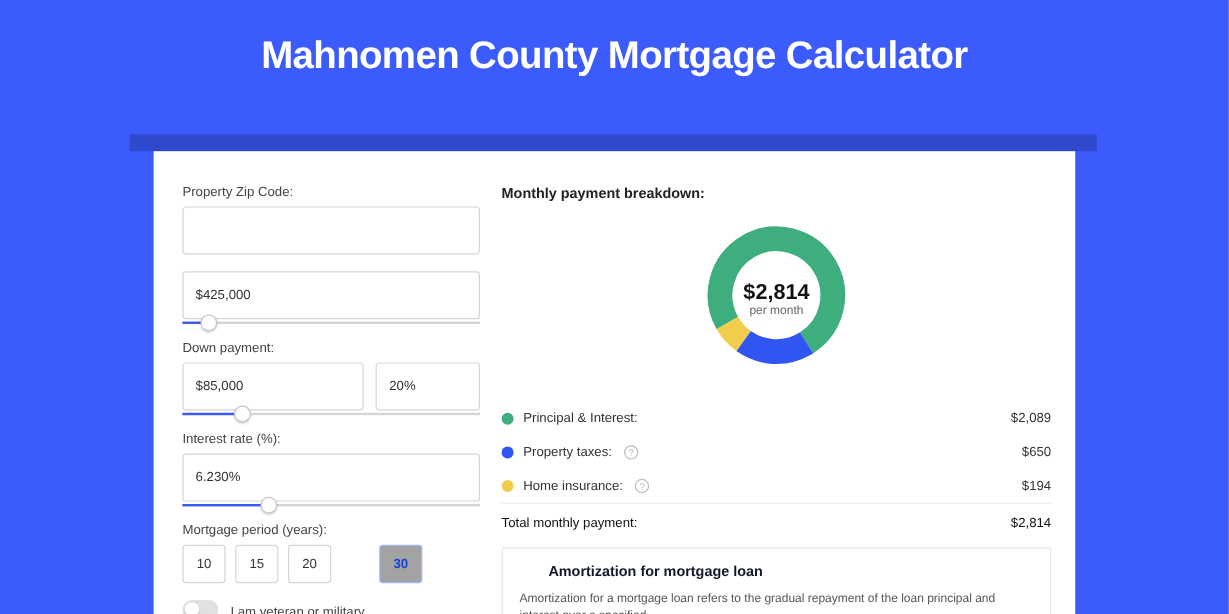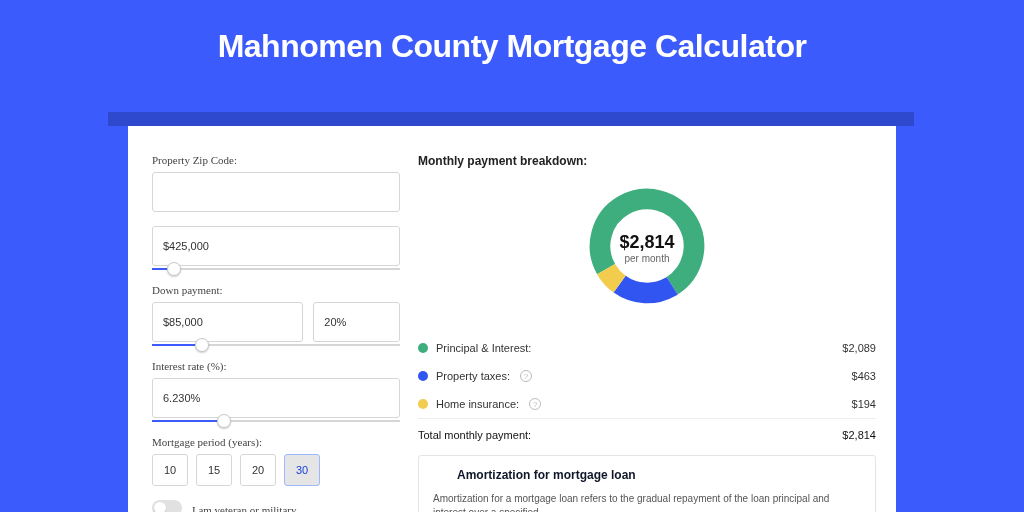--- a/index.html
+++ b/index.html
@@ -41,21 +41,20 @@
     display: flex;
     padding: 28px 20px 0 24px;
     gap: 18px;
   }
   .left-col { width: 248px; }
   .right-col { flex: 1; }
   .field-label {
     font-size: 11px;
     color: #444;
     margin-bottom: 6px;
-    font-family: Liberation Serif, serif;
   }
   .text-input {
     width: 100%;
     height: 40px;
     border: 1px solid #d6d6d6;
     border-radius: 3px;
     padding: 0 10px;
     font-size: 11px;
     color: #333;
     background: #fff;
@@ -95,24 +94,25 @@
     border-radius: 3px;
     background: #fff;
     font-size: 11px;
     color: #333;
     display: flex;
     align-items: center;
     justify-content: center;
     cursor: pointer;
   }
   .period-btn.active {
-    background: #e5e5e5;
+    background: #a3a3a3;
     border-color: #9db8ff;
     color: #163fd6;
-    font-weight: 400;
+    font-weight: 700;
+    margin-left: 32px;
   }
   .toggle-row { display:flex; align-items:flex-end; gap:10px; margin-top:14px; }
   .toggle {
     width: 30px; height: 16px;
     border-radius: 999px;
     background: #e1e1e1;
     position: relative;
   }
   .toggle-knob {
     position:absolute; top:2px; left:2px;
@@ -278,21 +278,21 @@
               <span>Principal &amp; Interest:</span>
             </div>
             <span>$2,089</span>
           </div>
           <div class="legend-row">
             <div class="legend-left">
               <span class="dot" style="background: rgb(48, 85, 240);"></span>
               <span>Property taxes:</span>
               <span class="info">?</span>
             </div>
-            <span>$463</span>
+            <span>$650</span>
           </div>
           <div class="legend-row">
             <div class="legend-left">
               <span class="dot" style="background: rgb(242, 204, 77);"></span>
               <span>Home insurance:</span>
               <span class="info">?</span>
             </div>
             <span>$194</span>
           </div>
         </div>

